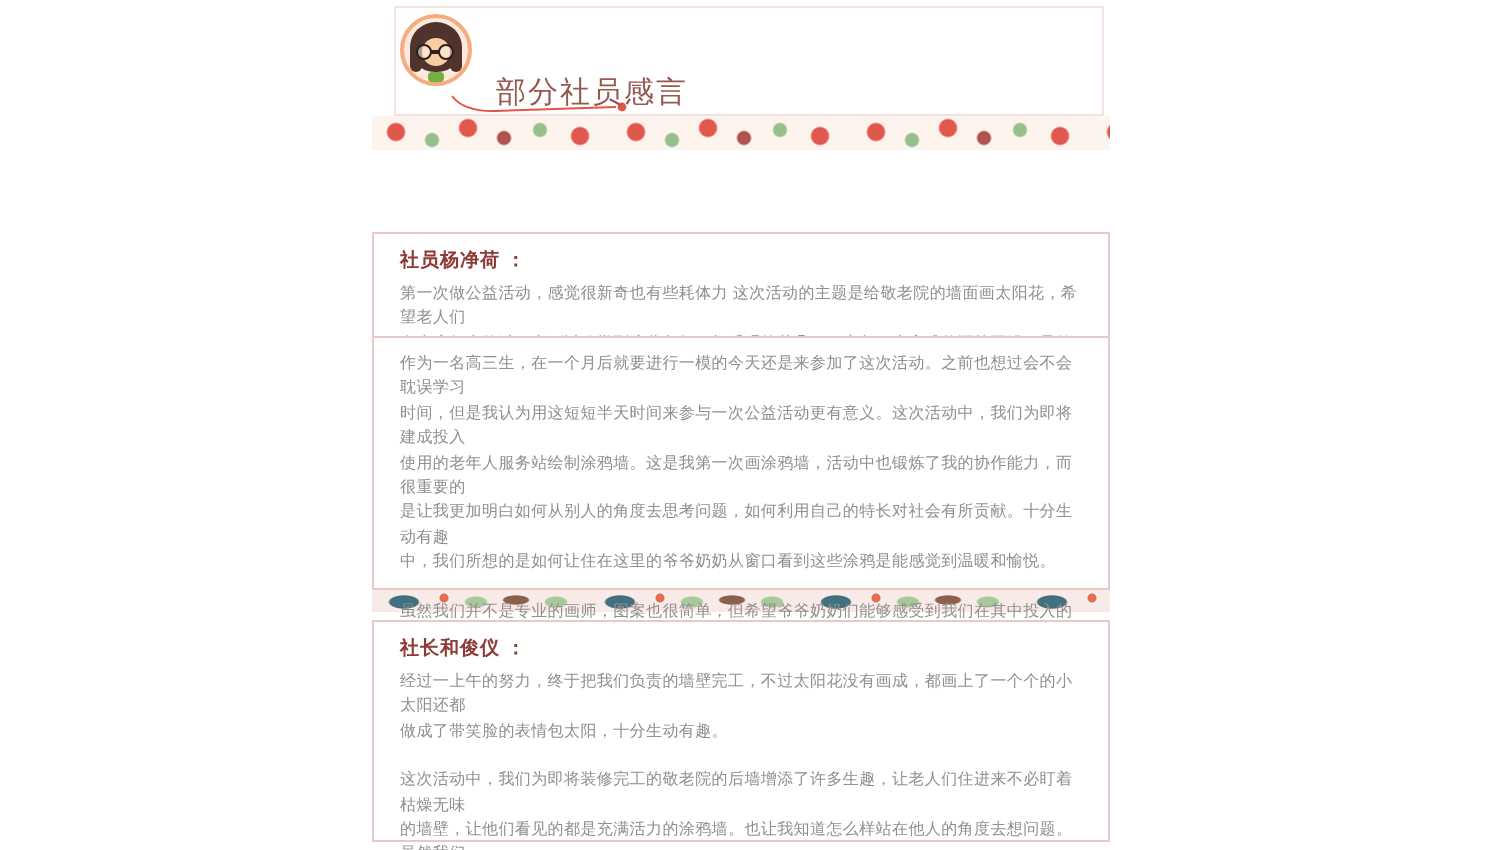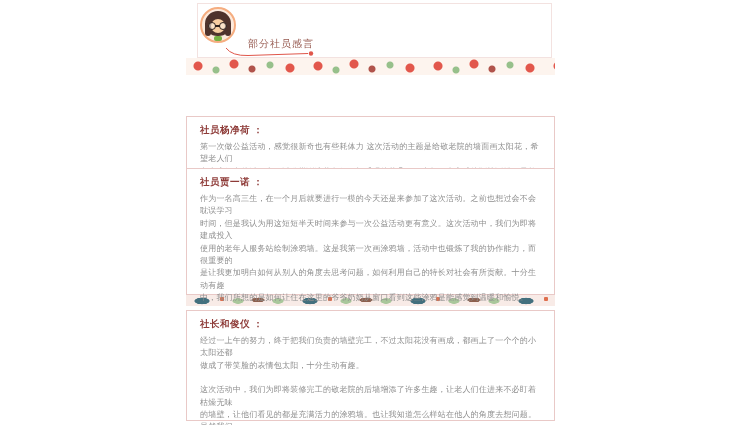--- a/index.html
+++ b/index.html
@@ -39,21 +39,21 @@
   }
   .avatar .glass-l { left:6px; } .avatar .glass-r { left:17px; }
   .avatar .bridge {
     position:absolute; left:13px; top:16px; width:5px; height:1.5px; background:#2e211d;
   }
   .avatar .bow {
     position:absolute; left:12px; top:27px; width:8px; height:5px;
     background:#76b043; border-radius:2px;
   }
   .header-title {
-    position:absolute; left:50px; top:33px; font-size:10px; color:#96594f;
+    position:absolute; left:50px; top:33px; font-size:15px; color:#96594f;
     letter-spacing:1px;
     font-family:Liberation Serif, serif;
   }
   .connector { position:absolute; left:26px; top:43px; }
 
   
   .strip { position:absolute; left:0; width:369px; }
   .strip-1 {
     top:58px; height:17px;
     background:
@@ -140,21 +140,20 @@
       <div class="card-title">社员杨净荷 ：</div>
       <div class="card-body">
         <p>第一次做公益活动，感觉很新奇也有些耗体力 这次活动的主题是给敬老院的墙面画太阳花，希望老人们
 在走廊行走的过程中可以欣赏到这些象征积极乐观的花朵。一上午下来完成的还算不错，虽然老人们还
 未入住，但是我已经可以想象到他们看见这些花朵时欣喜的神情了。只要能为老人们做些贡献，逗他们
 开心，我觉得再累也无所谓。以后还会多多参与类似活动的</p>
       </div>
     </div>
 
     <div class="card card-2">
-      <div class="card-title">社员贾一诺 ：</div>
       <div class="card-body">
         <p>作为一名高三生，在一个月后就要进行一模的今天还是来参加了这次活动。之前也想过会不会耽误学习
 时间，但是我认为用这短短半天时间来参与一次公益活动更有意义。这次活动中，我们为即将建成投入
 使用的老年人服务站绘制涂鸦墙。这是我第一次画涂鸦墙，活动中也锻炼了我的协作能力，而很重要的
 是让我更加明白如何从别人的角度去思考问题，如何利用自己的特长对社会有所贡献。十分生动有趣
 中，我们所想的是如何让住在这里的爷爷奶奶从窗口看到这些涂鸦是能感觉到温暖和愉悦。</p>
         <p>虽然我们并不是专业的画师，图案也很简单，但希望爷爷奶奶们能够感受到我们在其中投入的心意和努
 力。</p>
       </div>
     </div>

